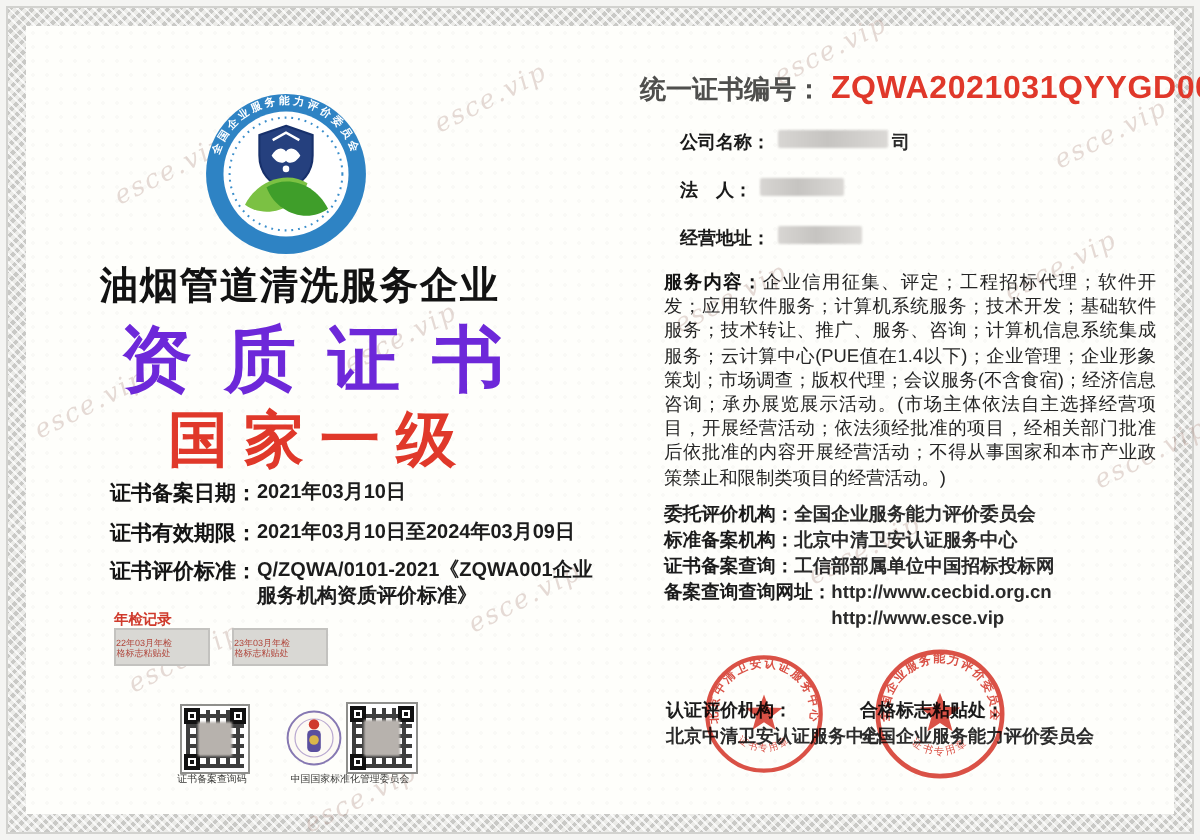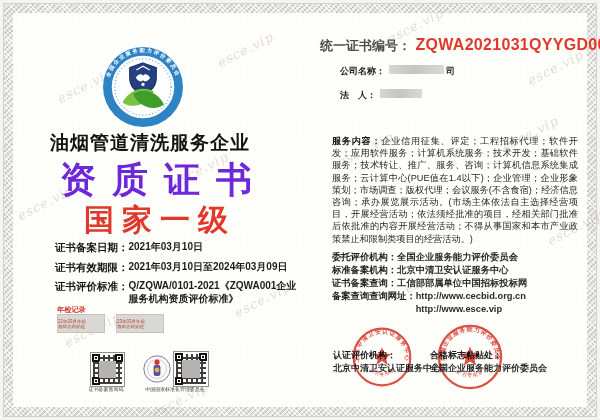--- a/index.html
+++ b/index.html
@@ -206,20 +206,24 @@
 
   <div class="r-row" style="top:65px">
     <span class="r-label">公司名称：</span>
     <span class="blur-block" style="width:55px"></span>
     <span class="suffix">司</span>
   </div>
   <div class="r-row" style="top:89px">
     <span class="r-label">法　人：</span>
     <span class="blur-block" style="width:42px"></span>
   </div>
+  <div class="r-row" style="top:113px">
+    <span class="r-label">经营地址：</span>
+    <span class="blur-block" style="width:42px"></span>
+  </div>
 
   <div class="services">
     <span class="lead">服务内容：</span><span>企业信用征集、评定；工程招标代理；软件开发；应用软件服务；计算机系统服务；技术开发；基础软件服务；技术转让、推广、服务、咨询；计算机信息系统集成服务；云计算中心(PUE值在1.4以下)；企业管理；企业形象策划；市场调查；版权代理；会议服务(不含食宿)；经济信息咨询；承办展览展示活动。(市场主体依法自主选择经营项目，开展经营活动；依法须经批准的项目，经相关部门批准后依批准的内容开展经营活动；不得从事国家和本市产业政策禁止和限制类项目的经营活动。)</span>
   </div>
 
   <div class="info-rows">
     <div class="info-row">
       <span class="info-label">委托评价机构：</span>
       <span class="info-value">全国企业服务能力评价委员会</span>
     </div>

